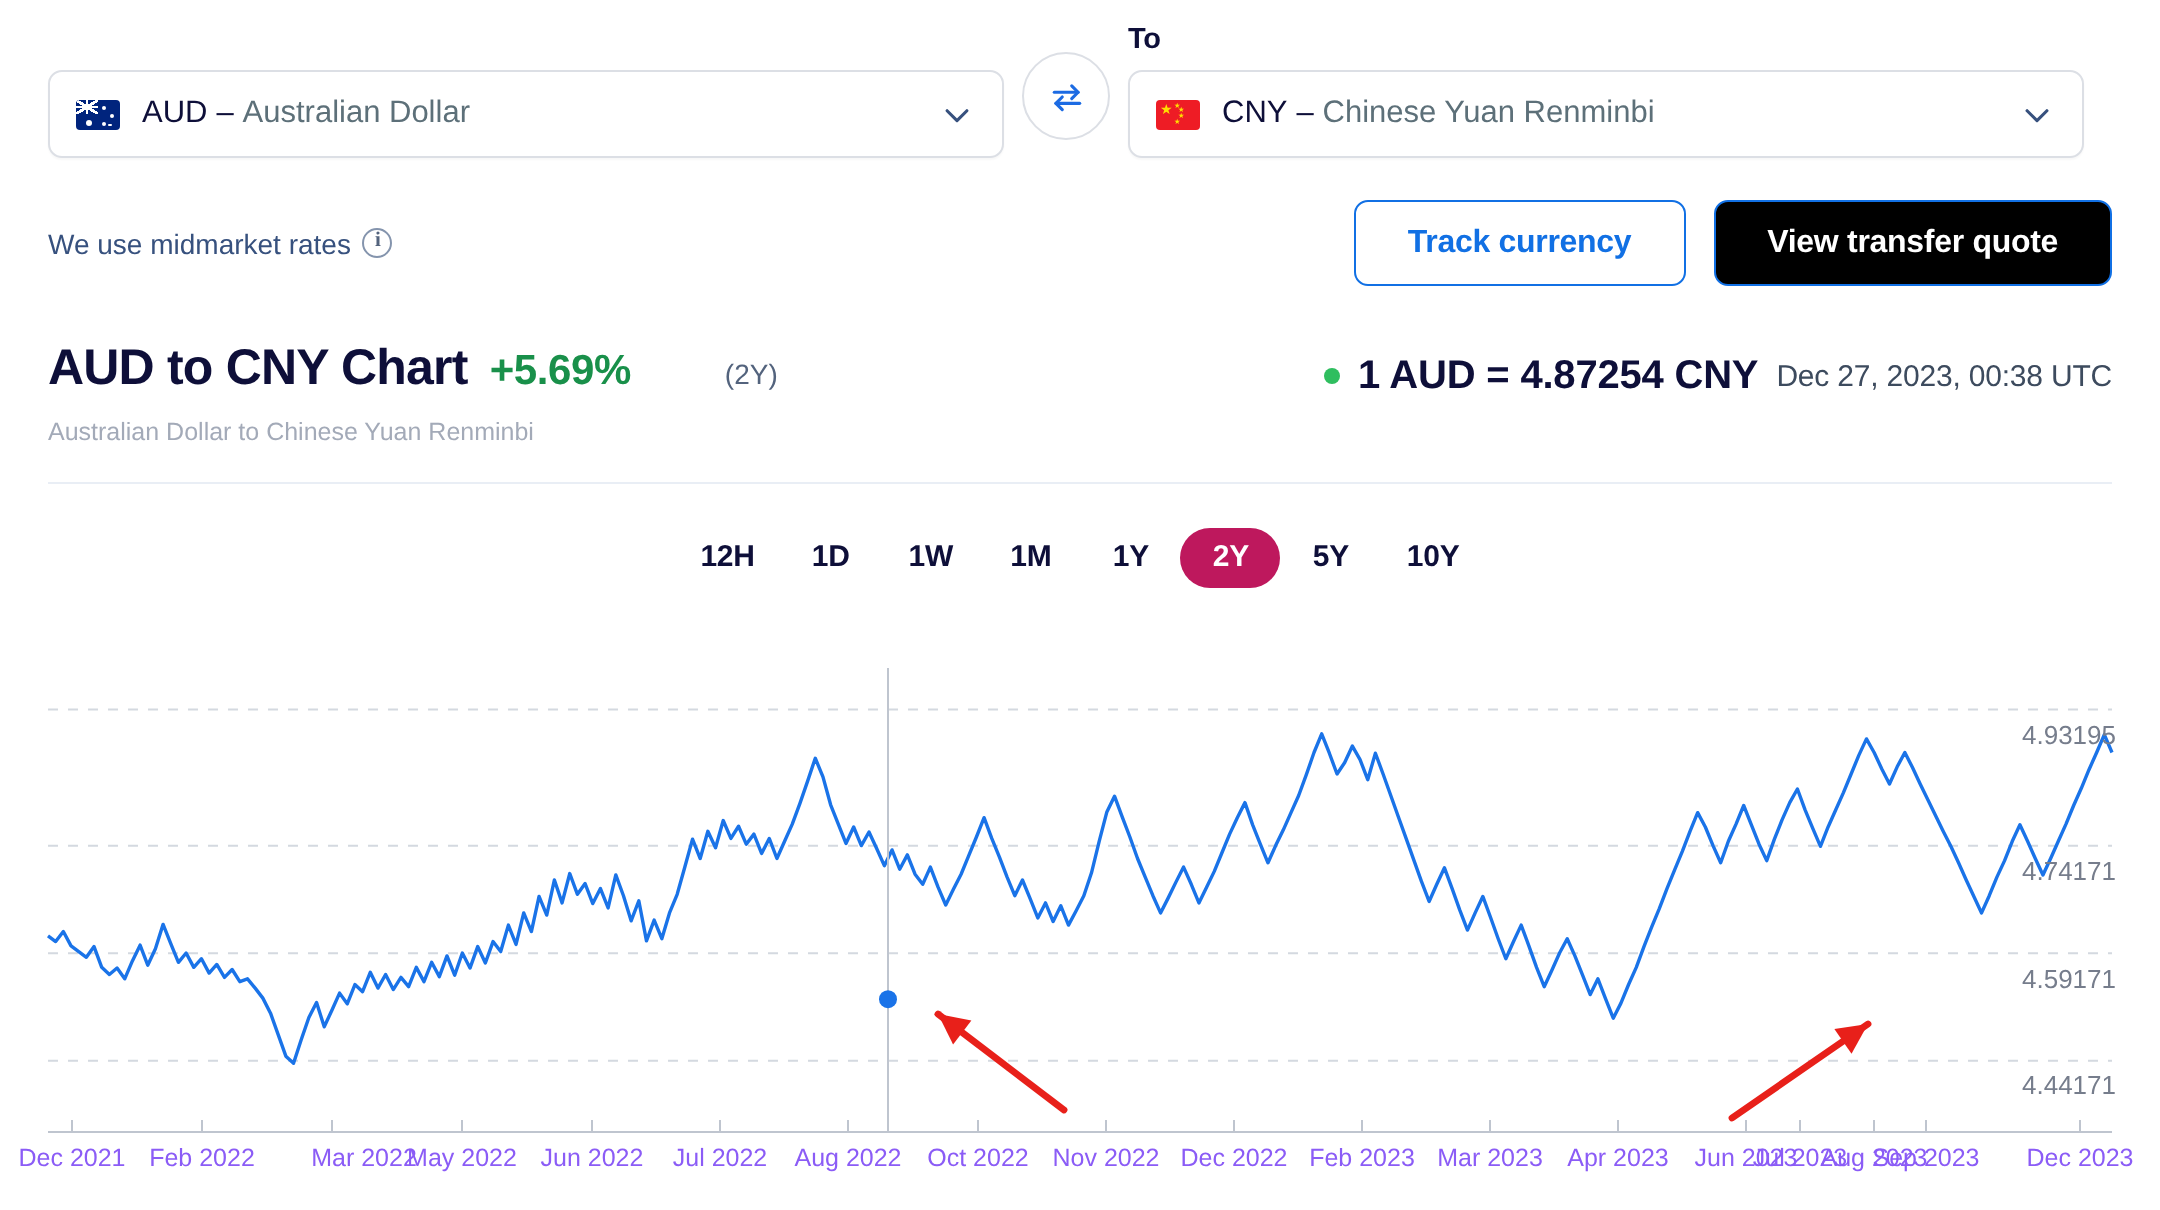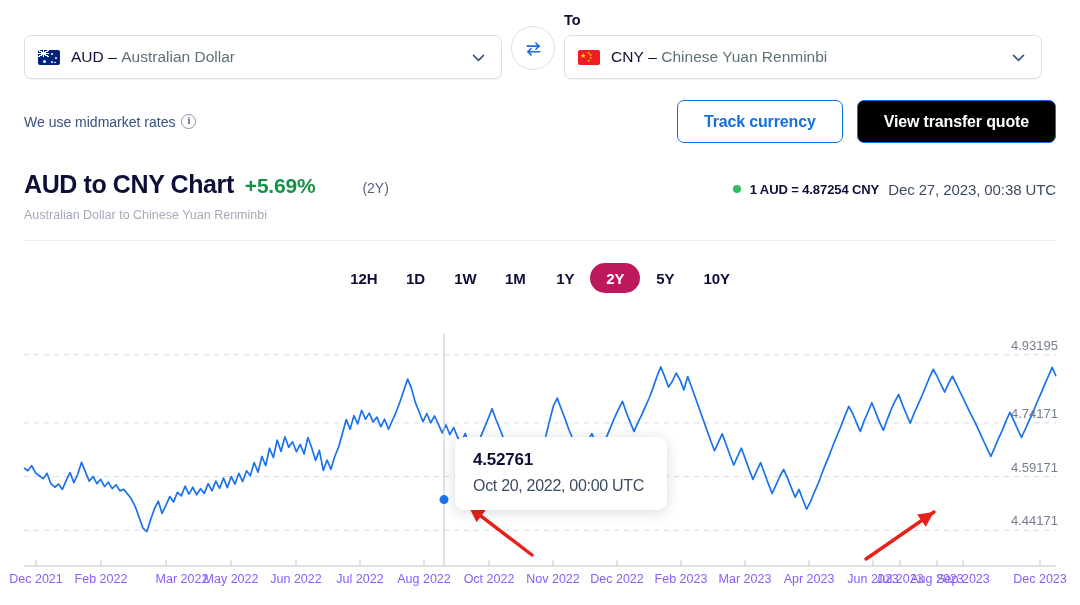--- a/index.html
+++ b/index.html
@@ -78,21 +78,21 @@
 
   
   .heading-row { display: flex; align-items: baseline; justify-content: space-between;
     margin-top: 27px; }
   .h-left { display: flex; align-items: baseline; gap: 11px; }
   .h-title { font-size: 25px; font-weight: bold; color: #0e0f39; letter-spacing: -0.4px; }
   .h-pct { font-size: 21px; font-weight: bold; color: #19904a; letter-spacing: -0.2px; }
   .h-range { font-size: 14px; color: #53637d; margin-left: 36px; }
   .h-right { display: flex; align-items: center; gap: 9px; }
   .dot-live { width: 8px; height: 8px; border-radius: 50%; background: #2fbe5f; flex:none; }
-  .rate-main { font-size: 13px; font-weight: bold; color: #0e0f39; letter-spacing: -0.1px; }
+  .rate-main { font-size: 20px; font-weight: bold; color: #0e0f39; letter-spacing: -0.1px; }
   .rate-time { font-size: 15px; color: #3d4b5e; letter-spacing: -0.1px; }
   .subtitle { font-size: 12.5px; color: #a3aab8; margin-top: 9px; }
 
   .divider { height: 1px; background: #e9eef5; margin-top: 18px; }
 
   
   .tabs { display: flex; justify-content: center; align-items: center;
     gap: 0px; margin-top: 22px; }
   .tab {
     min-width: 50px; height: 30px; border-radius: 15px;
@@ -100,21 +100,21 @@
     font-size: 15px; font-weight: bold; color: #0e0f39;
     padding: 0 13px; letter-spacing: -0.1px;
   }
   .tab.active { background: #be185d; color: #fff; text-align: center; }
 
   
   .chart-area { position: absolute; left: 0; top: 320px; width: 1080px; height: 285px; }
   .chart-svg { position: absolute; left: 0; top: 0; }
   .ylab {
     position: absolute; right: 22px; font-size: 13px; color: #767d8c;
-    text-align: right; white-space: nowrap;
+    text-align: right; white-space: nowrap; margin-top: 22px;
   }
   .xlabels { position: absolute; left: 0; top: 248px; width: 1080px; height: 24px; }
   .xlab { position: absolute; font-size: 12.5px; color: #8b5cf6; white-space: nowrap;
           transform: translateX(-50%); top: 4px; }
 
   .tooltip {
     position: absolute; left: 455px; top: 437px;
     background: #fff; border-radius: 9px;
     box-shadow: 0 2px 14px rgba(16,30,63,0.17);
     padding: 13px 18px 15px 18px; width: 212px;
@@ -281,18 +281,14 @@
         <div class="xlab" style="left: 745px;">Mar 2023</div>
         <div class="xlab" style="left: 809px;">Apr 2023</div>
         <div class="xlab" style="left: 873px;">Jun 2023</div>
         <div class="xlab" style="left: 900px;">Jul 2023</div>
         <div class="xlab" style="left: 937px;">Aug 2023</div>
         <div class="xlab" style="left: 963px;">Sep 2023</div>
         <div class="xlab" style="left: 1040px;">Dec 2023</div>
       </div>
   </div>
 
-  <div class="tooltip">
-    <div class="tt-val">4.52761</div>
-    <div class="tt-time">Oct 20, 2022, 00:00 UTC</div>
-  </div>
 
 </div>
 
 </body></html>

